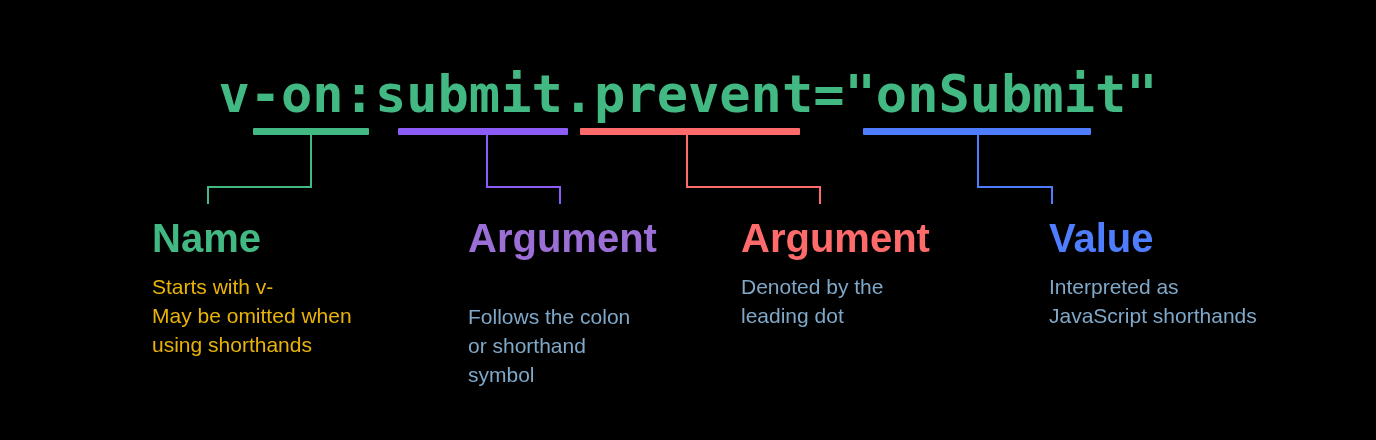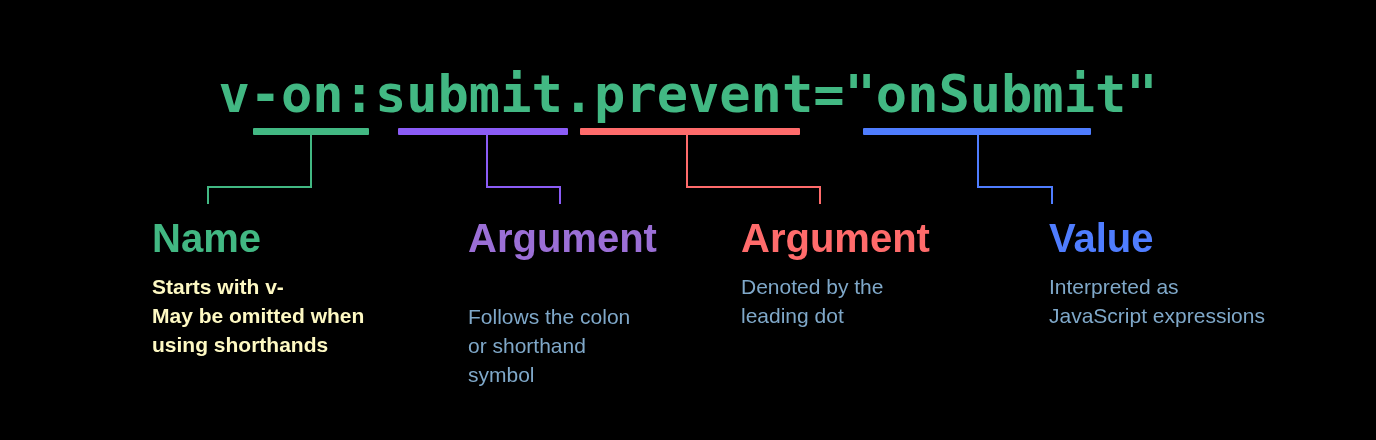--- a/index.html
+++ b/index.html
@@ -92,37 +92,37 @@
 
   <svg id="connectors" viewBox="0 0 1376 440" xmlns="http://www.w3.org/2000/svg">
       <polyline points="311,135 311,187 208,187 208,204" fill="none" stroke="#42b883" stroke-width="2"></polyline>
       <polyline points="487,135 487,187 560,187 560,204" fill="none" stroke="#8b5cf6" stroke-width="2"></polyline>
       <polyline points="687,135 687,187 820,187 820,204" fill="none" stroke="#ff6b6b" stroke-width="2"></polyline>
       <polyline points="978,135 978,187 1052,187 1052,204" fill="none" stroke="#4f7dff" stroke-width="2"></polyline>
     </svg>
 
   <div class="col" id="col-0" style="left: 152px;">
     <p class="col-title" style="color: rgb(66, 184, 131);">Name</p>
-    <p class="col-desc" style="color: #fef9c3; font-weight: bold;">Starts with v-
+    <p class="col-desc" style="color: #eab308;">Starts with v-
 May be omitted when
 using shorthands</p>
   </div>
 
   <div class="col" id="col-1" style="left: 468px;">
     <p class="col-title" style="color: rgb(155, 111, 214);">Argument</p>
     <p class="col-desc" style="color: rgb(127, 168, 201); margin-top: 44px;">Follows the colon
 or shorthand
 symbol</p>
   </div>
 
   <div class="col" id="col-2" style="left: 741px;">
     <p class="col-title" style="color: rgb(255, 107, 107);">Argument</p>
     <p class="col-desc" style="color: rgb(127, 168, 201);">Denoted by the
 leading dot</p>
   </div>
 
   <div class="col" id="col-3" style="left: 1005px; margin-left: 44px;">
     <p class="col-title" style="color: rgb(79, 125, 255);">Value</p>
     <p class="col-desc" style="color: rgb(127, 168, 201);">Interpreted as
-JavaScript expressions</p>
+JavaScript shorthands</p>
   </div>
 
 </div>
 
 </body></html>

